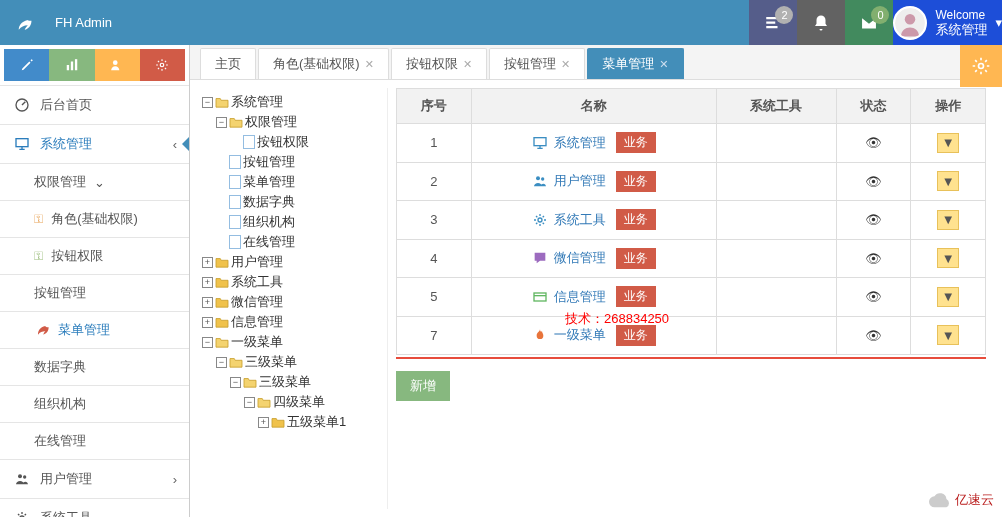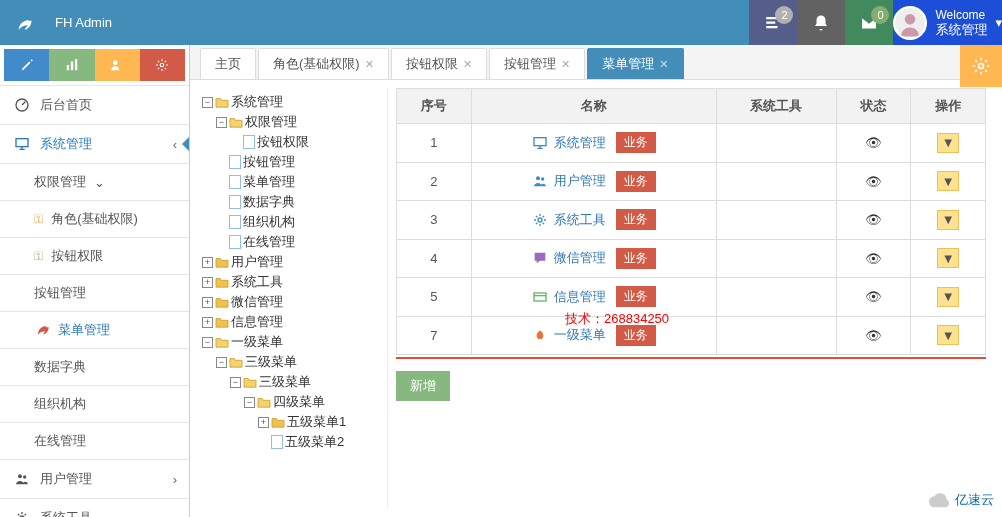--- a/index.html
+++ b/index.html
@@ -54,21 +54,21 @@
 th,td{border:1px solid #ddd;padding:8px;text-align:center;color:#555}
 th{background:#f2f2f2;font-weight:bold}
 .name-cell{display:inline-flex;align-items:center;gap:6px;color:#337ab7}
 .tag{background:#d15b47;color:#fff;padding:2px 8px;margin-left:4px;font-size:12px}
 .eye{color:#333}
 .dd{width:22px;height:20px;background:#ffe28f;border:1px solid #e8c15a;display:inline-flex;align-items:center;justify-content:center;cursor:pointer}
 .addbtn{background:#87b87f;color:#fff;padding:6px 14px;border:none;margin-top:12px;cursor:pointer}
 .note{position:absolute;left:186px;top:312px;border:1px solid red;color:red;padding:6px 14px;background:#fff}
 .redline{border-top:2px solid #e74c3c;margin-top:2px}
 .tech{position:absolute;left:375px;top:265px;color:red;z-index:5}
-.watermark{position:absolute;right:8px;bottom:8px;color:#0369a1;font-size:16px;display:flex;align-items:center;gap:4px}
+.watermark{position:absolute;right:8px;bottom:8px;color:#b91c1c;font-size:16px;display:flex;align-items:center;gap:4px}
 svg{display:block}
 </style>
 </head>
 <body>
 
 <div class="header">
   <div class="brand">
     <svg class="leaf-icon" viewBox="0 0 24 24" fill="#fff">
         <path d="M17 8C8 10 5 16 5 21c3-4 7-6 12-6-3 3-4 6-4 6s9-2 9-12c0 0-6 0-5-1z"></path>
       </svg>
@@ -366,25 +366,20 @@
           </div>
           <div class="tn ti4">
             <span class="tog">+</span>
             <span>
               <svg class="fold" viewBox="0 0 16 14">
                 <path d="M1 3h5l1 2h8v8H1z" fill="#f0c24b" stroke="#c9a030"></path>
               </svg>
             </span>
             <span>五级菜单1</span>
           </div>
-          <div class="tn ti4">
-            <span style="width:11px;display:inline-block"></span>
-            <span class="file"></span>
-            <span>五级菜单2</span>
-          </div>
         </div>
       <div class="table-area">
         <table>
           <thead>
               <tr id="thead">
                 <th>序号</th>
                 <th>名称</th>
                 <th>系统工具</th>
                 <th>状态</th>
                 <th>操作</th>

